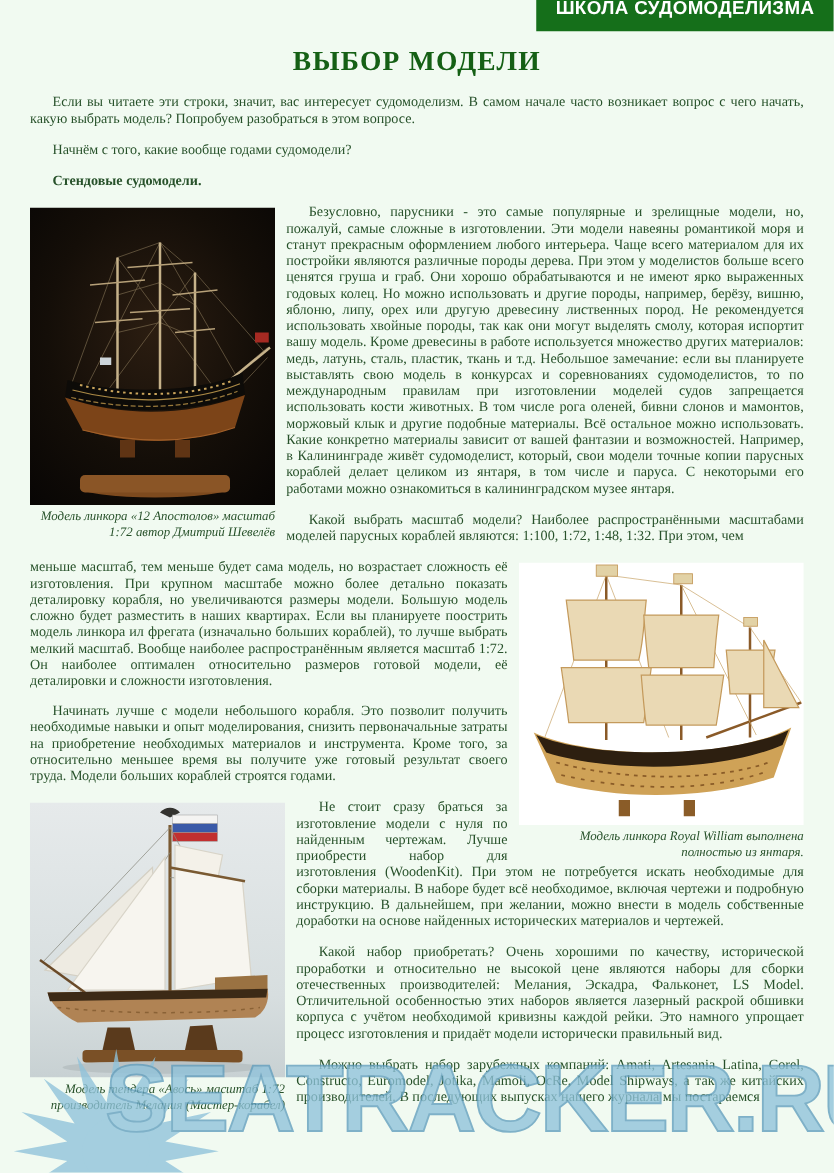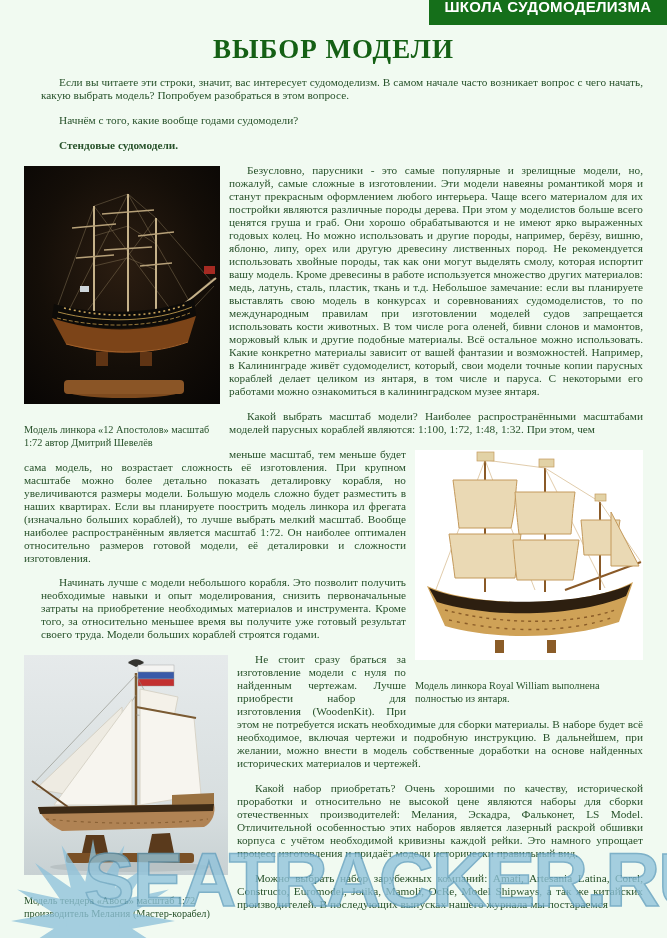--- a/index.html
+++ b/index.html
@@ -26,37 +26,38 @@
     background:#156f1a;
     color:#ffffff;
     font-family:"Liberation Sans", sans-serif;
     font-weight:bold;font-size:15px;letter-spacing:.3px;
     display:flex;align-items:flex-start;justify-content:center;
   }
   h1.page-title{
     margin:0;padding-top:38px;padding-bottom:16px;
     text-align:center;
     color:#156015;
-    font-size:27px;line-height:22px;letter-spacing:1px;
+    font-size:22px;line-height:22px;letter-spacing:1px;
     font-weight:bold;
   }
-  p.para{margin:0 0 12px 17px;text-indent:18px;}
+  p.para{margin:0 0 12px 0;text-indent:18px;}
   p.para-bold{font-weight:bold;}
   figure{margin:0;padding:0;}
   .fig{display:block;}
   .fig-left{float:left;margin:2px 9px 3px 0;}
   .fig-right{float:right;margin:2px 0 3px 9px;}
   .fig-apostles{width:196px;}
   .fig-royal{width:228px;}
   .fig-avos{width:204px;}
   .fig svg{display:block;}
   figcaption{
+    font-style:italic;
     font-size:10.3px;line-height:13px;
-    text-align:left;text-indent:0;
-    margin-top:19px;
+    text-align:right;text-indent:0;
+    margin-top:3px;
     color:#27512a;
   }
   
   .watermark{
     position:absolute;left:0;top:828px;width:667px;height:110px;
     pointer-events:none;
     opacity:.78;
   }
   .wm-sun{position:absolute;left:8px;top:8px;}
   .wm-text{

